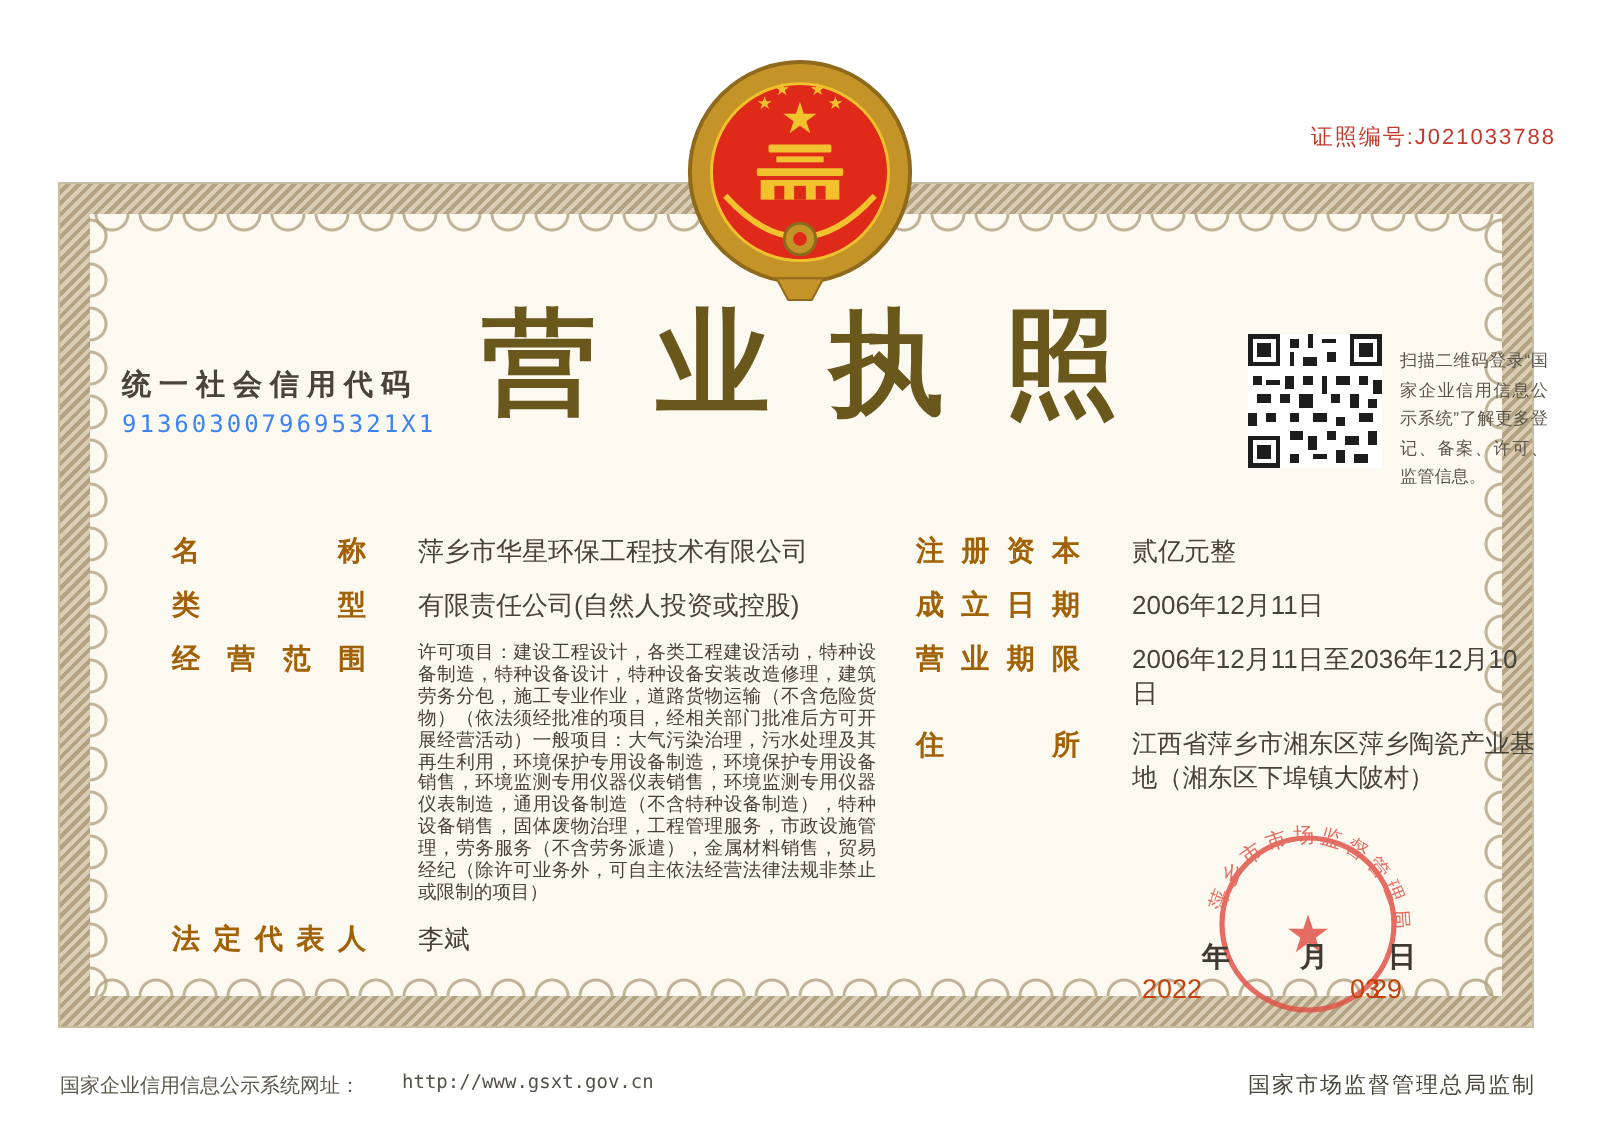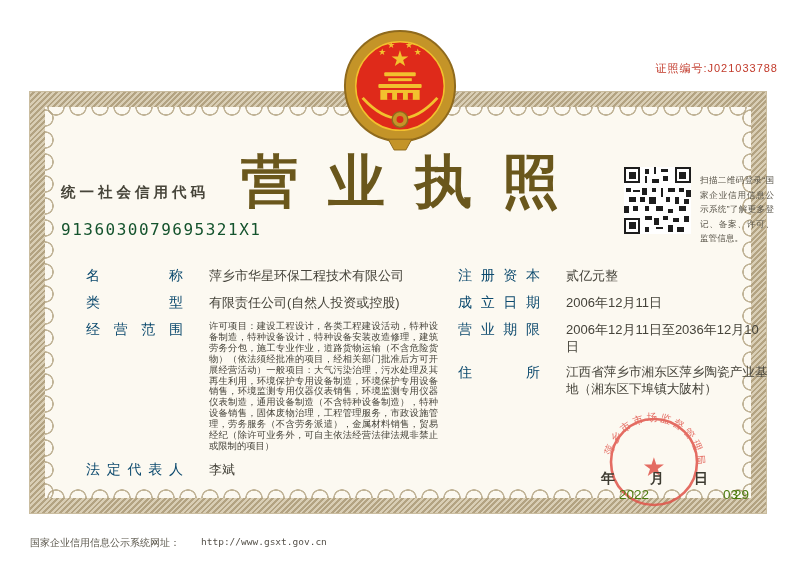--- a/index.html
+++ b/index.html
@@ -29,42 +29,42 @@
   
   .cert-no{position:absolute;top:61px;right:22px;font-size:11px;letter-spacing:1px;
            color:#c23a2b;z-index:3;}
   .emblem{position:absolute;left:50%;top:28px;transform:translateX(-50%);
           width:118px;height:124px;z-index:3;}
   .title{position:absolute;left:0;right:0;top:144px;text-align:center;z-index:2;
          font-size:57px;font-weight:900;color:#6a571c;letter-spacing:30px;text-indent:30px;
          white-space:nowrap;}
   .credit{position:absolute;left:61px;top:183px;z-index:2;}
   .credit-label{font-size:14.5px;font-weight:bold;letter-spacing:4px;color:#47453a;}
-  .credit-code{margin-top:18px;font-family:"DejaVu Sans Mono",monospace;font-size:16px;
-               letter-spacing:1.5px;color:#14532d;}
+  .credit-code{margin-top:3px;font-family:"DejaVu Sans Mono",monospace;font-size:12px;
+               letter-spacing:1.5px;color:#3b82f6;}
   .qr{position:absolute;left:624px;top:167px;width:67px;height:67px;z-index:2;}
   .qr-caption{position:absolute;left:700px;top:173px;width:74px;z-index:2;
               font-size:8.6px;line-height:14.6px;color:#5a564b;text-align:justify;}
 
   
   .fields-left{position:absolute;left:86px;top:267px;width:352px;z-index:2;}
   .fields-right{position:absolute;left:458px;top:267px;width:310px;z-index:2;}
   .row{display:flex;align-items:flex-start;margin-bottom:9px;}
-  .lbl{flex:0 0 97px;font-size:14px;font-weight:normal;color:#0c4a6e;
+  .lbl{flex:0 0 97px;font-size:14px;font-weight:bold;color:#a16207;
        text-align:justify;text-align-last:justify;letter-spacing:0;}
   .fields-right .lbl{flex:0 0 82px;}
   .val{flex:1;padding-left:26px;font-size:13px;color:#45433a;line-height:17px;}
   .val-scope{font-size:9.3px;line-height:10.9px;text-align:justify;}
   .val-addr{font-size:12.6px;line-height:17px;}
 
   
   .registry{position:absolute;left:533px;top:440px;z-index:2;
             font-size:15px;font-weight:bold;letter-spacing:9px;color:#3d3b31;}
   .ymd{position:absolute;top:470px;font-size:14px;font-weight:bold;color:#3d3b31;z-index:4;}
-  .dnum{position:absolute;top:487px;font-size:13.5px;color:#4d7c0f;z-index:4;margin-left:48px;}
+  .dnum{position:absolute;top:487px;font-size:13.5px;color:#c2410c;z-index:4;}
   .seal{position:absolute;left:597px;top:404px;width:114px;height:114px;z-index:3;opacity:.85;}
 
   
   .footer-left{position:absolute;left:30px;top:536px;display:flex;gap:21px;z-index:2;
                font-size:10px;color:#5c584d;}
   .footer-url{font-family:"DejaVu Sans Mono",monospace;font-size:9.5px;color:#55514a;}
   .footer-right{position:absolute;right:32px;top:535px;font-size:11px;letter-spacing:1px;
                 color:#49463c;z-index:2;}
 </style>
 </head>
@@ -223,14 +223,15 @@
   <span class="ymd" style="left:650px;">月</span>
   <span class="ymd" style="left:694px;">日</span>
   <span class="dnum" style="left:571px;">2022</span>
   <span class="dnum" style="left:675px;">03</span>
   <span class="dnum" style="left:686px;">29</span>
 
   <div class="footer-left">
     <span>国家企业信用信息公示系统网址：</span>
     <span class="footer-url">http://www.gsxt.gov.cn</span>
   </div>
+  <div class="footer-right">国家市场监督管理总局监制</div>
 
 </div>
 
 </body></html>

